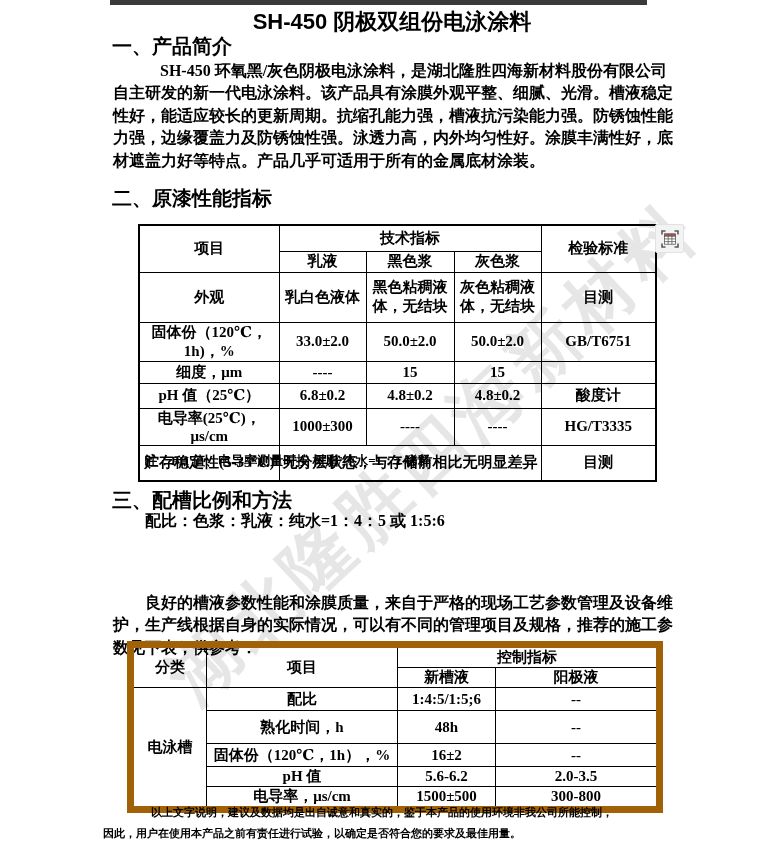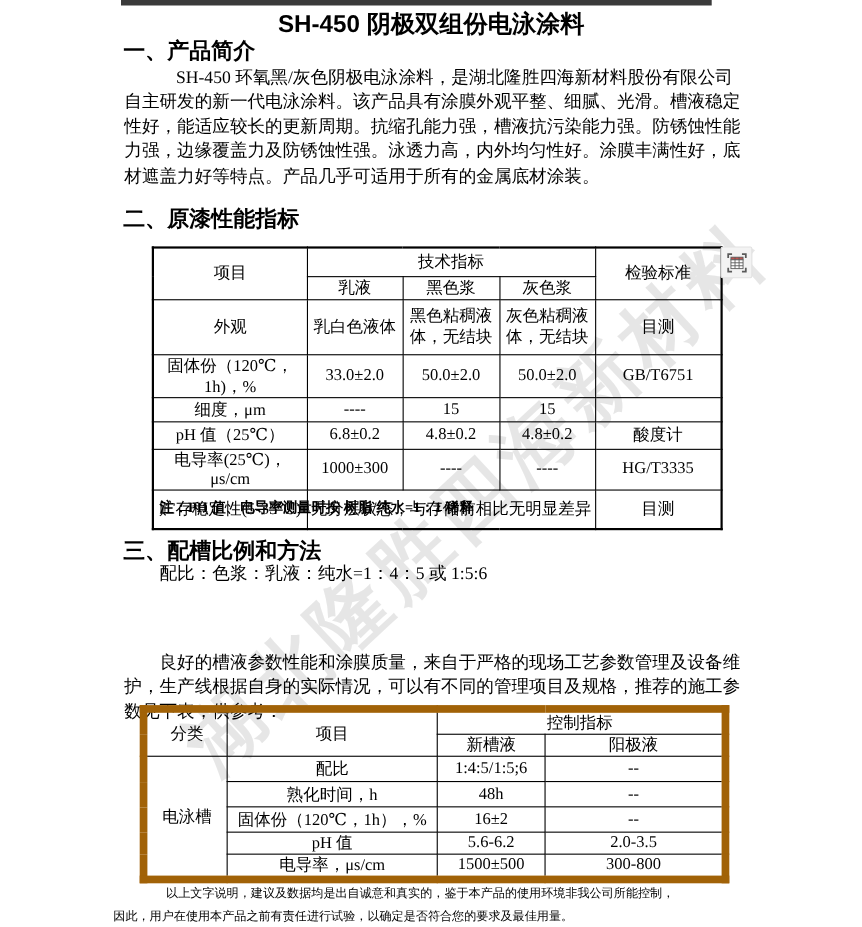--- a/index.html
+++ b/index.html
@@ -2,21 +2,21 @@
 <html><head>
 <meta charset="utf-8">
 <style>
   html,body { margin:0; padding:0; background:#ffffff; }
   .page {
     position:relative; width:784px; height:843px; background:#ffffff;
     font-family:"Liberation Serif","DejaVu Serif",serif; color:#000;
     overflow:hidden;
   }
   .abs { position:absolute; }
-  .z { z-index:1; }
+  .z { z-index:1;font-weight:bold; }
 
   
   .watermark {
     position:absolute; left:148px; top:655px;
     transform:rotate(-43deg); transform-origin:0 0;
     font-size:70px; letter-spacing:7px; font-weight:bold;
     color:#cfcfcf; opacity:0.5; white-space:nowrap; z-index:0;
     font-family:"Liberation Serif","DejaVu Serif",serif;
   }
 
@@ -195,21 +195,21 @@
       <tr style="height:19px">
         <td>新槽液</td>
         <td>阳极液</td>
       </tr>
       <tr style="height:23px">
         <td rowspan="5">电泳槽</td>
         <td>配比</td>
         <td>1:4:5/1:5;6</td>
         <td>--</td>
       </tr>
-      <tr style="height:23px">
+      <tr style="height:33px">
         <td>熟化时间，h</td>
         <td>48h</td>
         <td>--</td>
       </tr>
       <tr style="height:23px">
         <td>固体份（120℃，1h），%</td>
         <td>16±2</td>
         <td>--</td>
       </tr>
       <tr style="height:19px">

